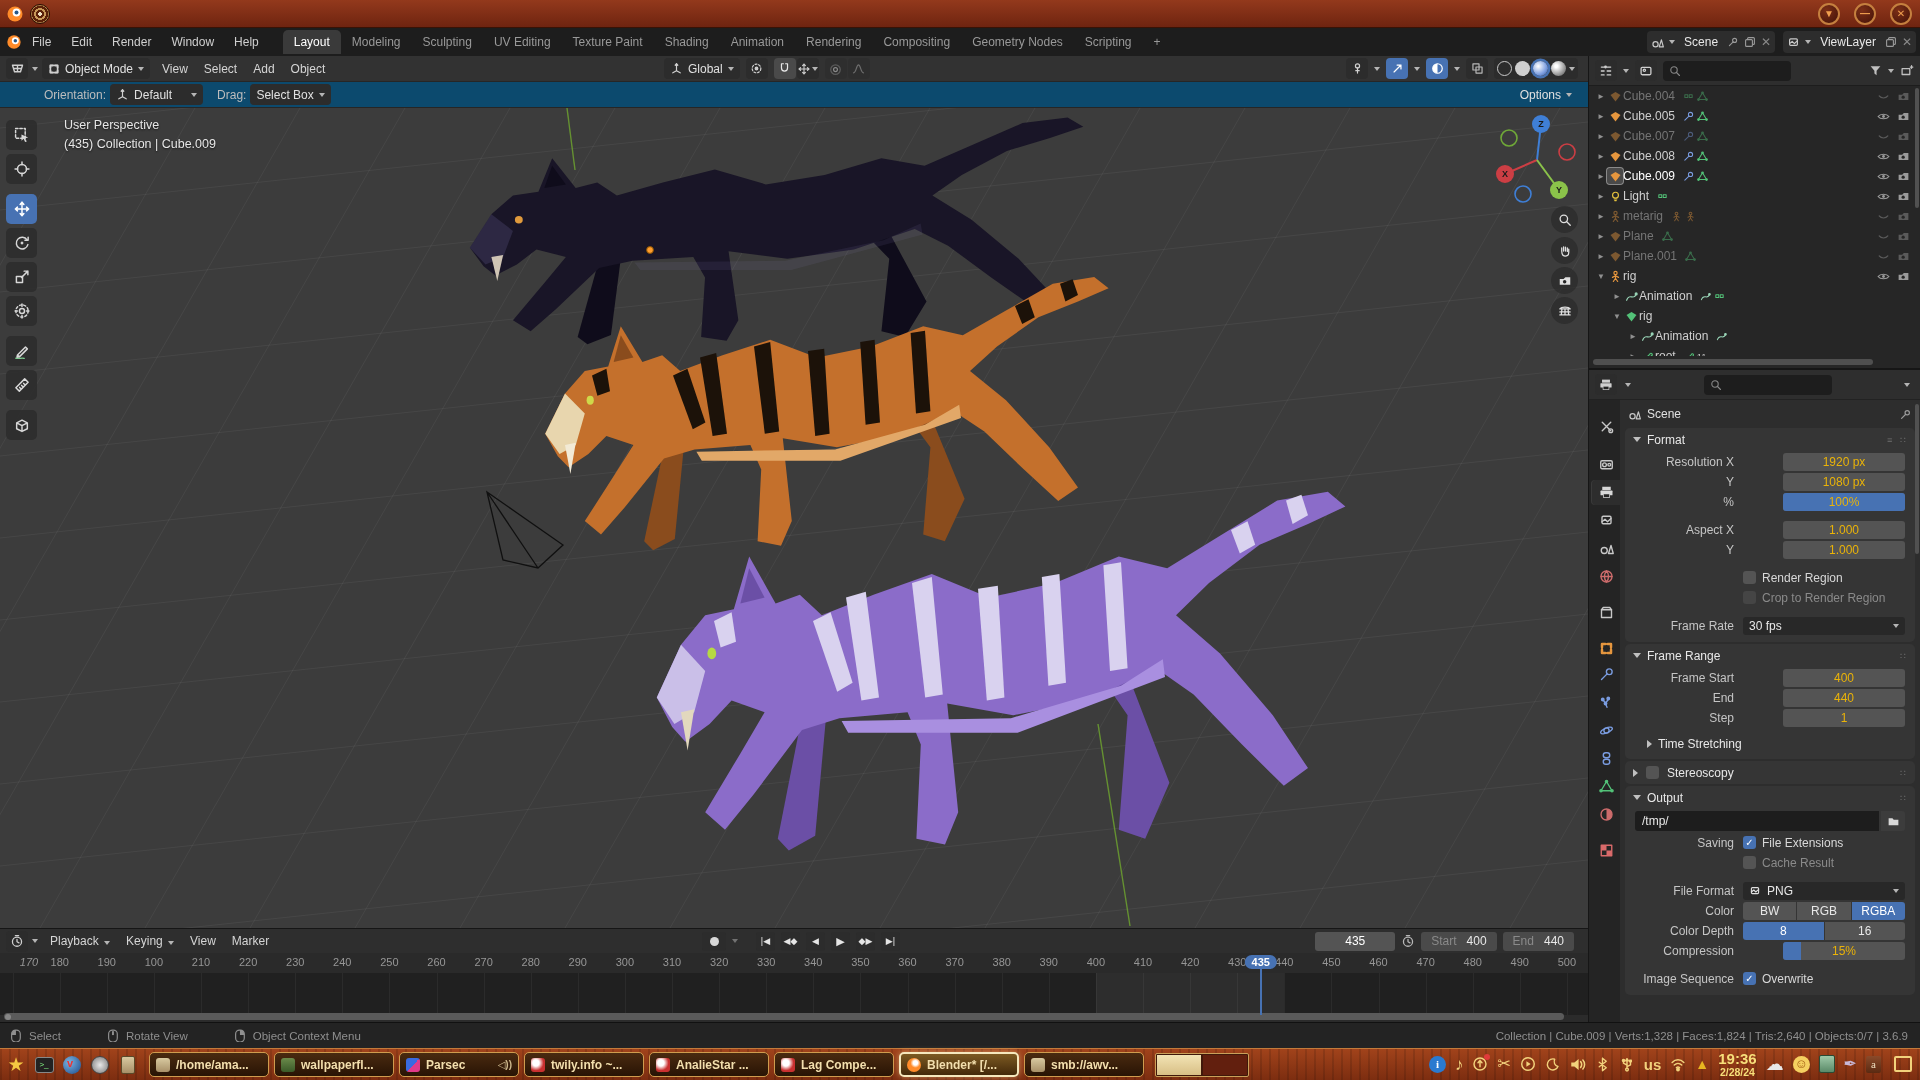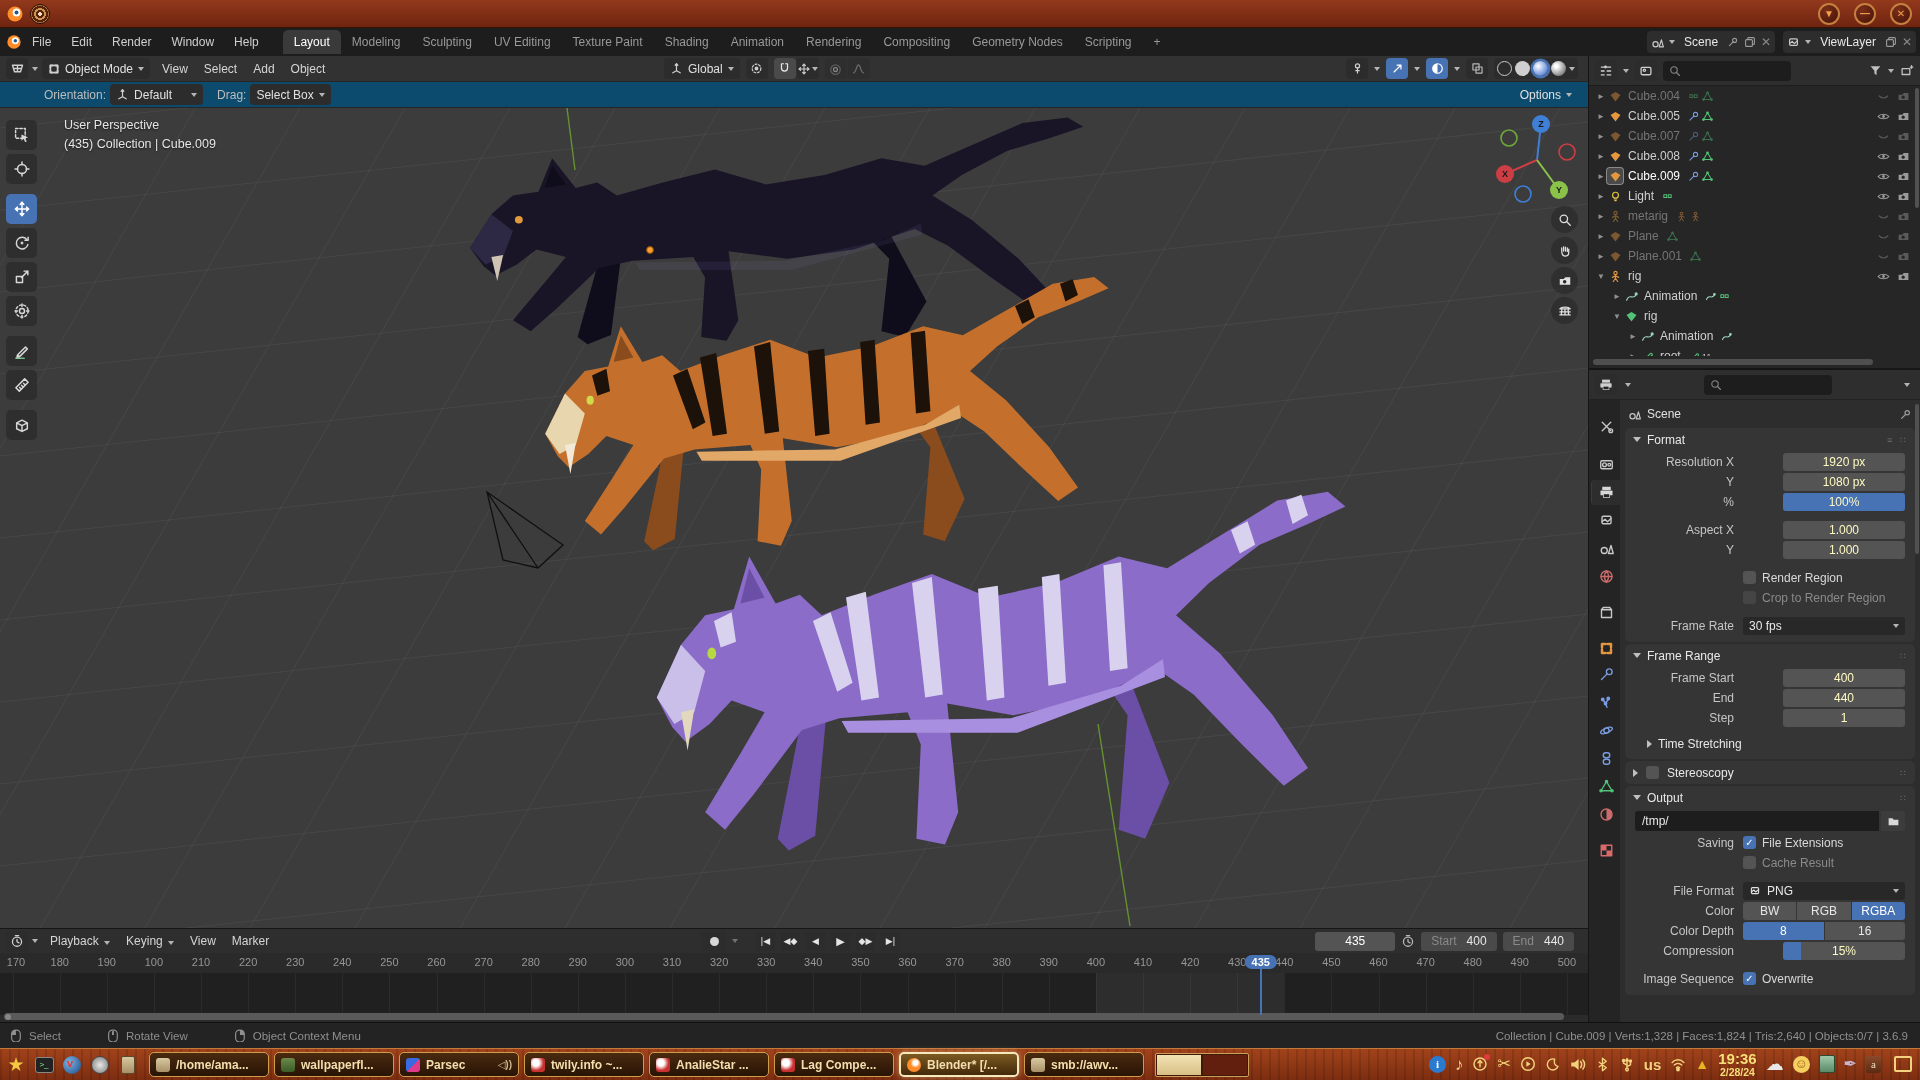--- a/index.html
+++ b/index.html
@@ -51,21 +51,21 @@
   .toolbtn.active { background:#4772b3; color:#fff; }
   .tool-gap { height:6px; }
   .side-circ { position:absolute; width:27px; height:27px; border-radius:50%; background:rgba(40,40,40,.65); color:#d8d8d8; display:flex; align-items:center; justify-content:center; z-index:4;}
 
   
   .outliner { height:314px; background:#262626; position:relative; border-bottom:2px solid #161616; overflow:hidden;}
   .outl-head { height:30px; background:#2e2e2e; border-bottom:1px solid #1d1d1d; display:flex; align-items:center; padding:0 6px; gap:6px;}
   .search { flex:0 0 128px; height:20px; background:#1d1d1d; border-radius:4px; display:flex; align-items:center; padding:0 6px; color:#888; gap:4px;}
   .outl-rows { position:absolute; top:30px; left:0; right:0; bottom:12px; overflow:hidden; }
   .outl-row { height:20px; display:flex; align-items:center; padding-right:4px; position:relative;}
-  .outl-row .lbl { margin-left:5px; color:#cfcfcf;text-align:right; }
+  .outl-row .lbl { color:#cfcfcf;text-align:right; }
   .outl-row.muted .lbl { color:#757575; }
   .outl-row.muted svg { opacity:.45; }
   .arrowcell { width:12px; text-align:center; color:#909090; font-size:8px; flex:none;}
   .objicon { width:16px; height:16px; display:flex; align-items:center; justify-content:center; flex:none;}
   .objicon.selbox { background:#4a4a4a; border-radius:3px; box-shadow:0 0 0 1px #8a8a8a; }
   .badges { display:flex; gap:3px; margin-left:8px; align-items:center;}
   .rowspace { flex:1; }
   .restrict { display:flex; gap:7px; margin-right:6px; color:#9a9a9a; align-items:center;}
   .hscroll { position:absolute; bottom:3px; left:4px; width:280px; height:6px; background:#4f4f4f; border-radius:3px;}
   .vscroll-o { position:absolute; right:1px; top:32px; width:4px; height:120px; background:#515151; border-radius:2px;}
@@ -80,21 +80,21 @@
   .pcontent { flex:1; overflow:hidden; padding-top:2px;}
   .crumb { display:flex; align-items:center; gap:6px; height:24px; padding:0 8px; color:#e0e0e0;}
   .panel { background:#353535; border-radius:5px; margin:2px 5px; padding-bottom:6px;}
   .panel.closed { padding-bottom:0; }
   .panel-h { height:23px; display:flex; align-items:center; gap:6px; padding:0 8px; color:#e8e8e8;}
   .tri-d { width:0;height:0;border-left:4px solid transparent;border-right:4px solid transparent;border-top:5px solid #c0c0c0;}
   .tri-r { width:0;height:0;border-top:4px solid transparent;border-bottom:4px solid transparent;border-left:5px solid #c0c0c0;}
   .drag-dots { margin-left:auto; color:#6f6f6f; font-size:9px; letter-spacing:1px;}
   .prow { display:flex; align-items:center; height:19px; margin:1px 10px 1px 0; }
   .prow .pl { flex:0 0 118px; text-align:right; padding-right:9px; color:#c5c5c5; white-space:nowrap;}
-  .pfield { flex:1; background:#545454; border-radius:3px; height:18px; line-height:18px; text-align:center; color:#fef9c3; position:relative; overflow:hidden;margin-left:40px;}
+  .pfield { flex:1; background:#545454; border-radius:3px; height:18px; line-height:18px; text-align:center; color:#eab308; position:relative; overflow:hidden;margin-left:40px;}
   .pfield .fill { position:absolute; left:0; top:0; bottom:0; background:#4772b3; }
   .pfield .ft { position:relative; z-index:1; }
   .pgap { height:7px; }
   .dd { flex:1; background:#282828; border-radius:3px; height:18px; display:flex; align-items:center; padding:0 6px; color:#e8e8e8; gap:6px;}
   .dd .dspace { flex:1; }
   .cbrow { display:flex; align-items:center; gap:6px; flex:1;}
   .cb { width:13px; height:13px; border-radius:3px; background:#545454; flex:none; text-align:center; line-height:13px; font-size:10px; color:#fff;}
   .cb.ck { background:#4772b3; }
   .cb.dis { background:#454545; }
   .cbl { color:#d8d8d8; }
@@ -647,21 +647,21 @@
               <span class="dim">Start</span>
                 <span>400</span>
             </div>
             <div class="rangefield">
               <span class="dim">End</span>
                 <span>440</span>
             </div>
           </div>
         </div>
         <div class="ruler" id="tl-ruler">
-            <span class="tick-label" style="left: 16px;">170</span>
+            <span class="tick-label" style="left: 29px; font-style: italic;">170</span>
             <span class="tick-label" style="left: 59.7px;">180</span>
             <span class="tick-label" style="left: 106.8px;">190</span>
             <span class="tick-label" style="left: 153.9px;">100</span>
             <span class="tick-label" style="left: 201px;">210</span>
             <span class="tick-label" style="left: 248.1px;">220</span>
             <span class="tick-label" style="left: 295.2px;">230</span>
             <span class="tick-label" style="left: 342.3px;">240</span>
             <span class="tick-label" style="left: 389.4px;">250</span>
             <span class="tick-label" style="left: 436.5px;">260</span>
             <span class="tick-label" style="left: 483.6px;">270</span>

